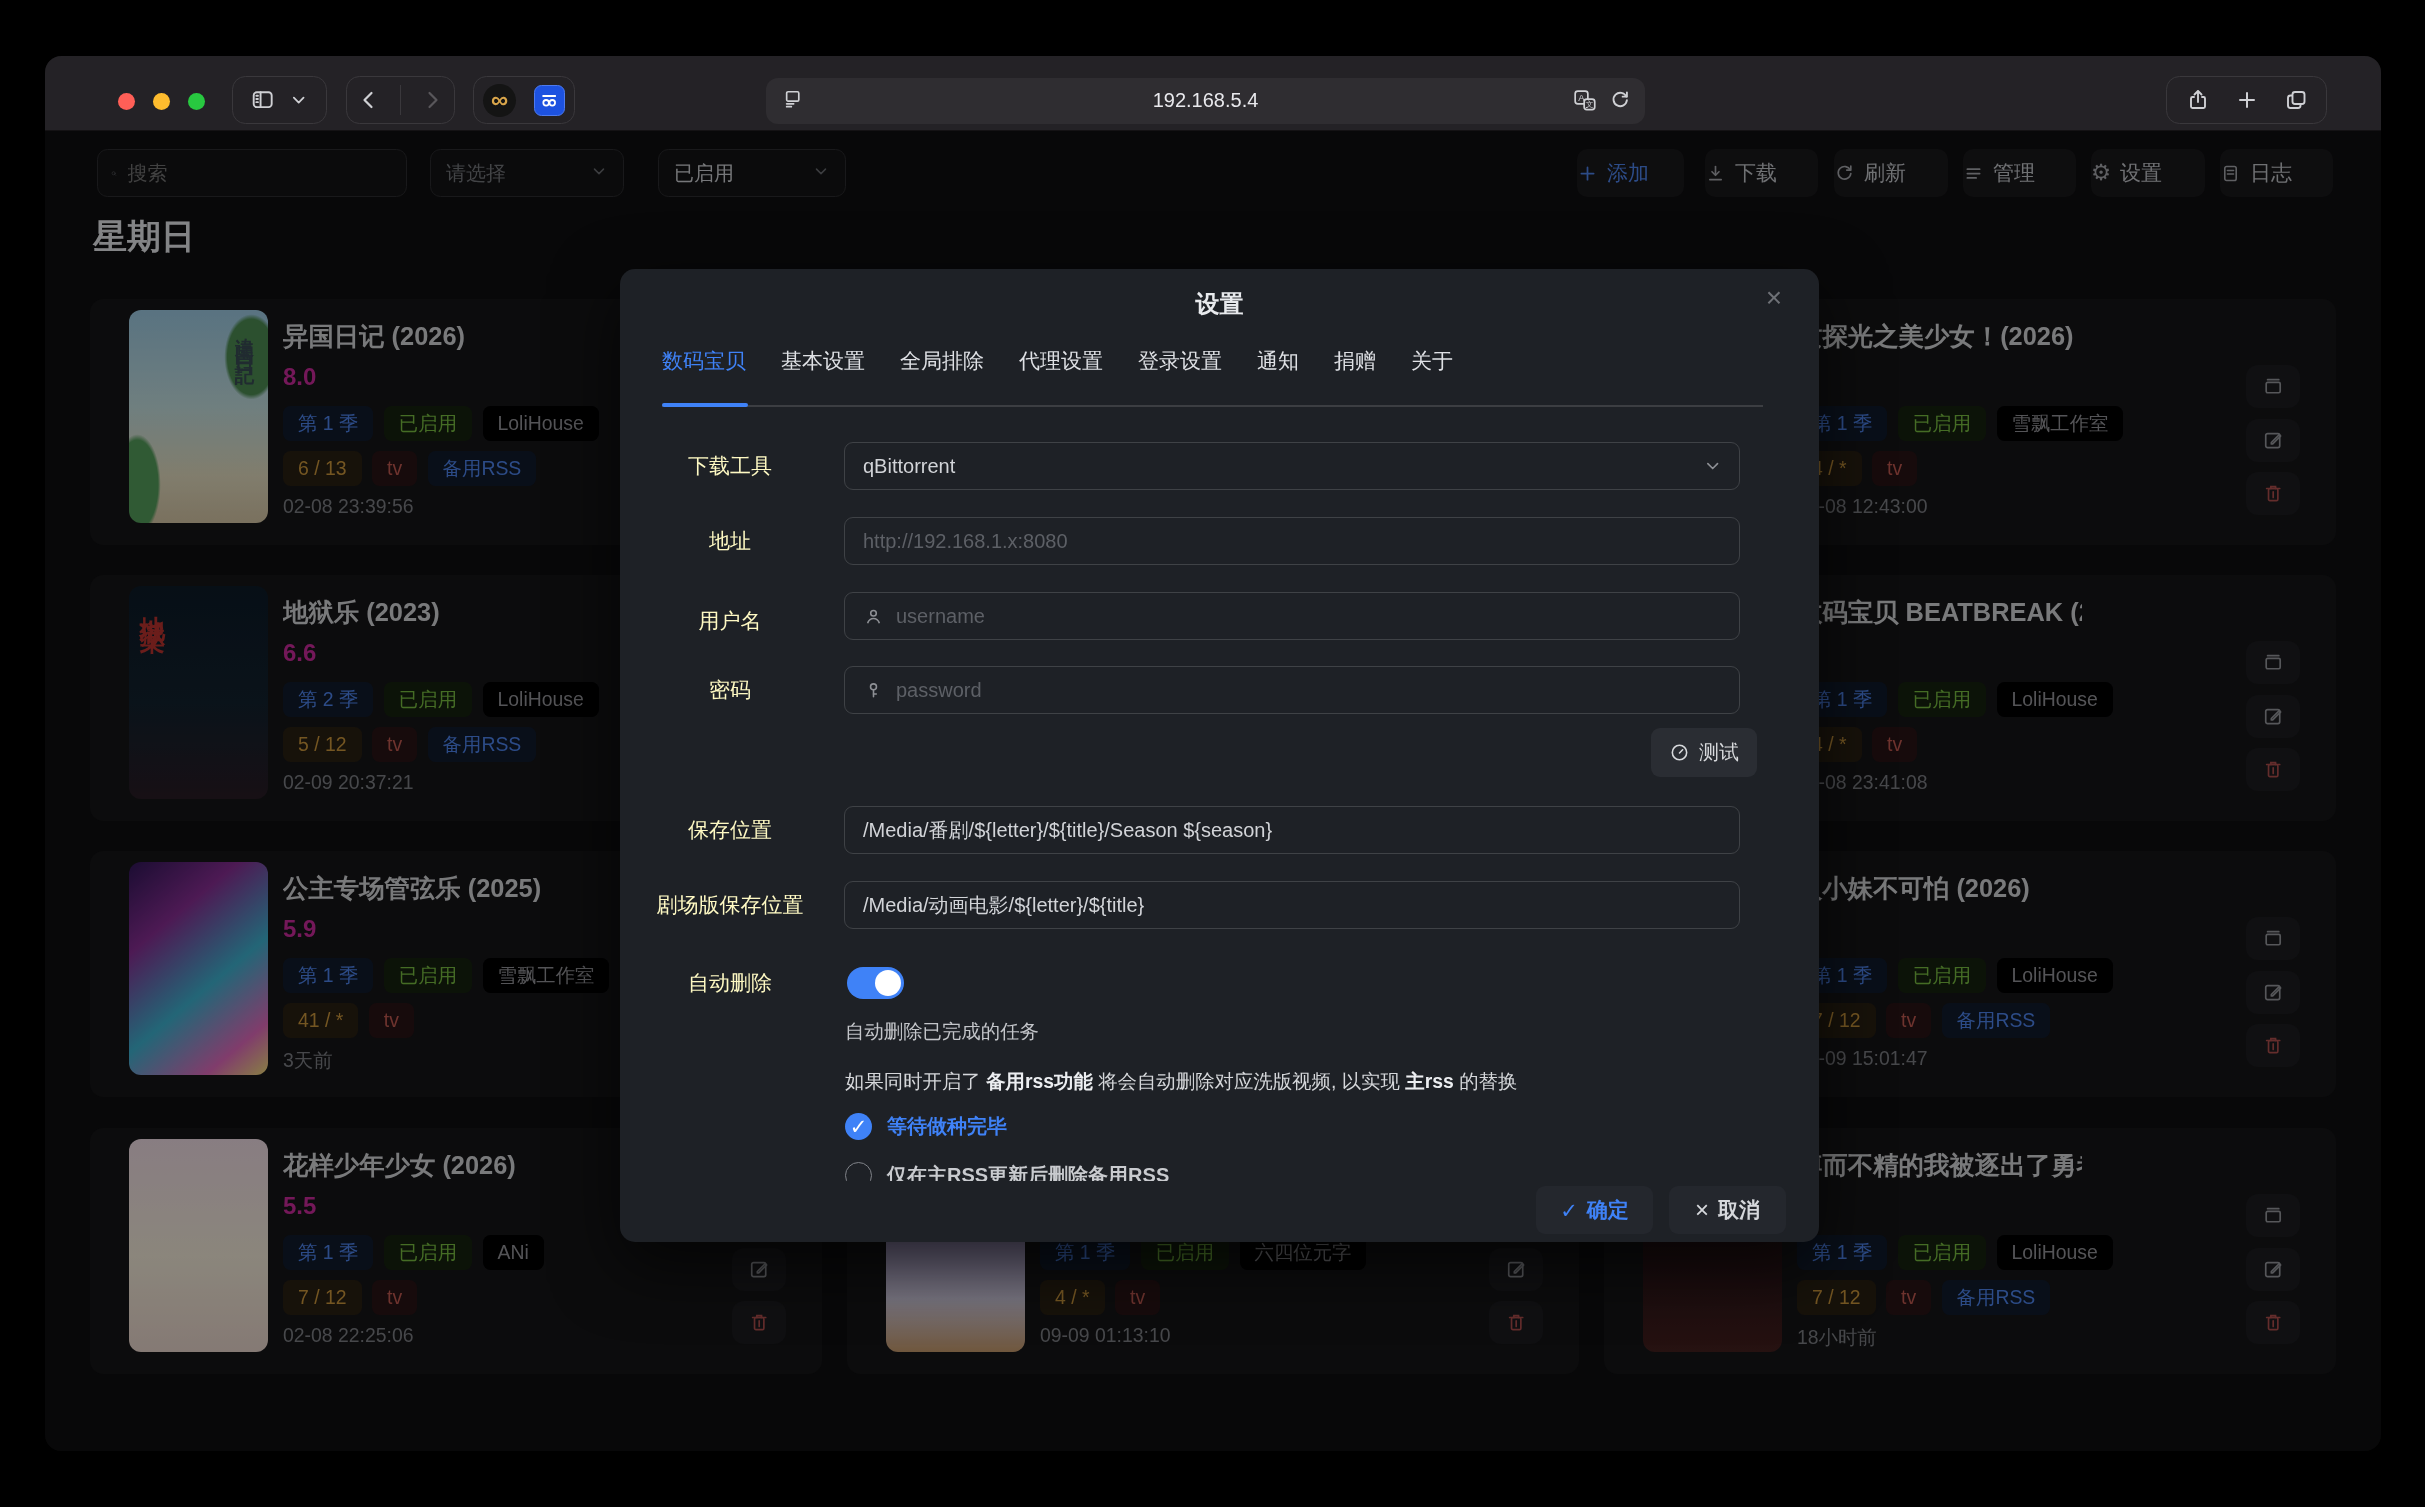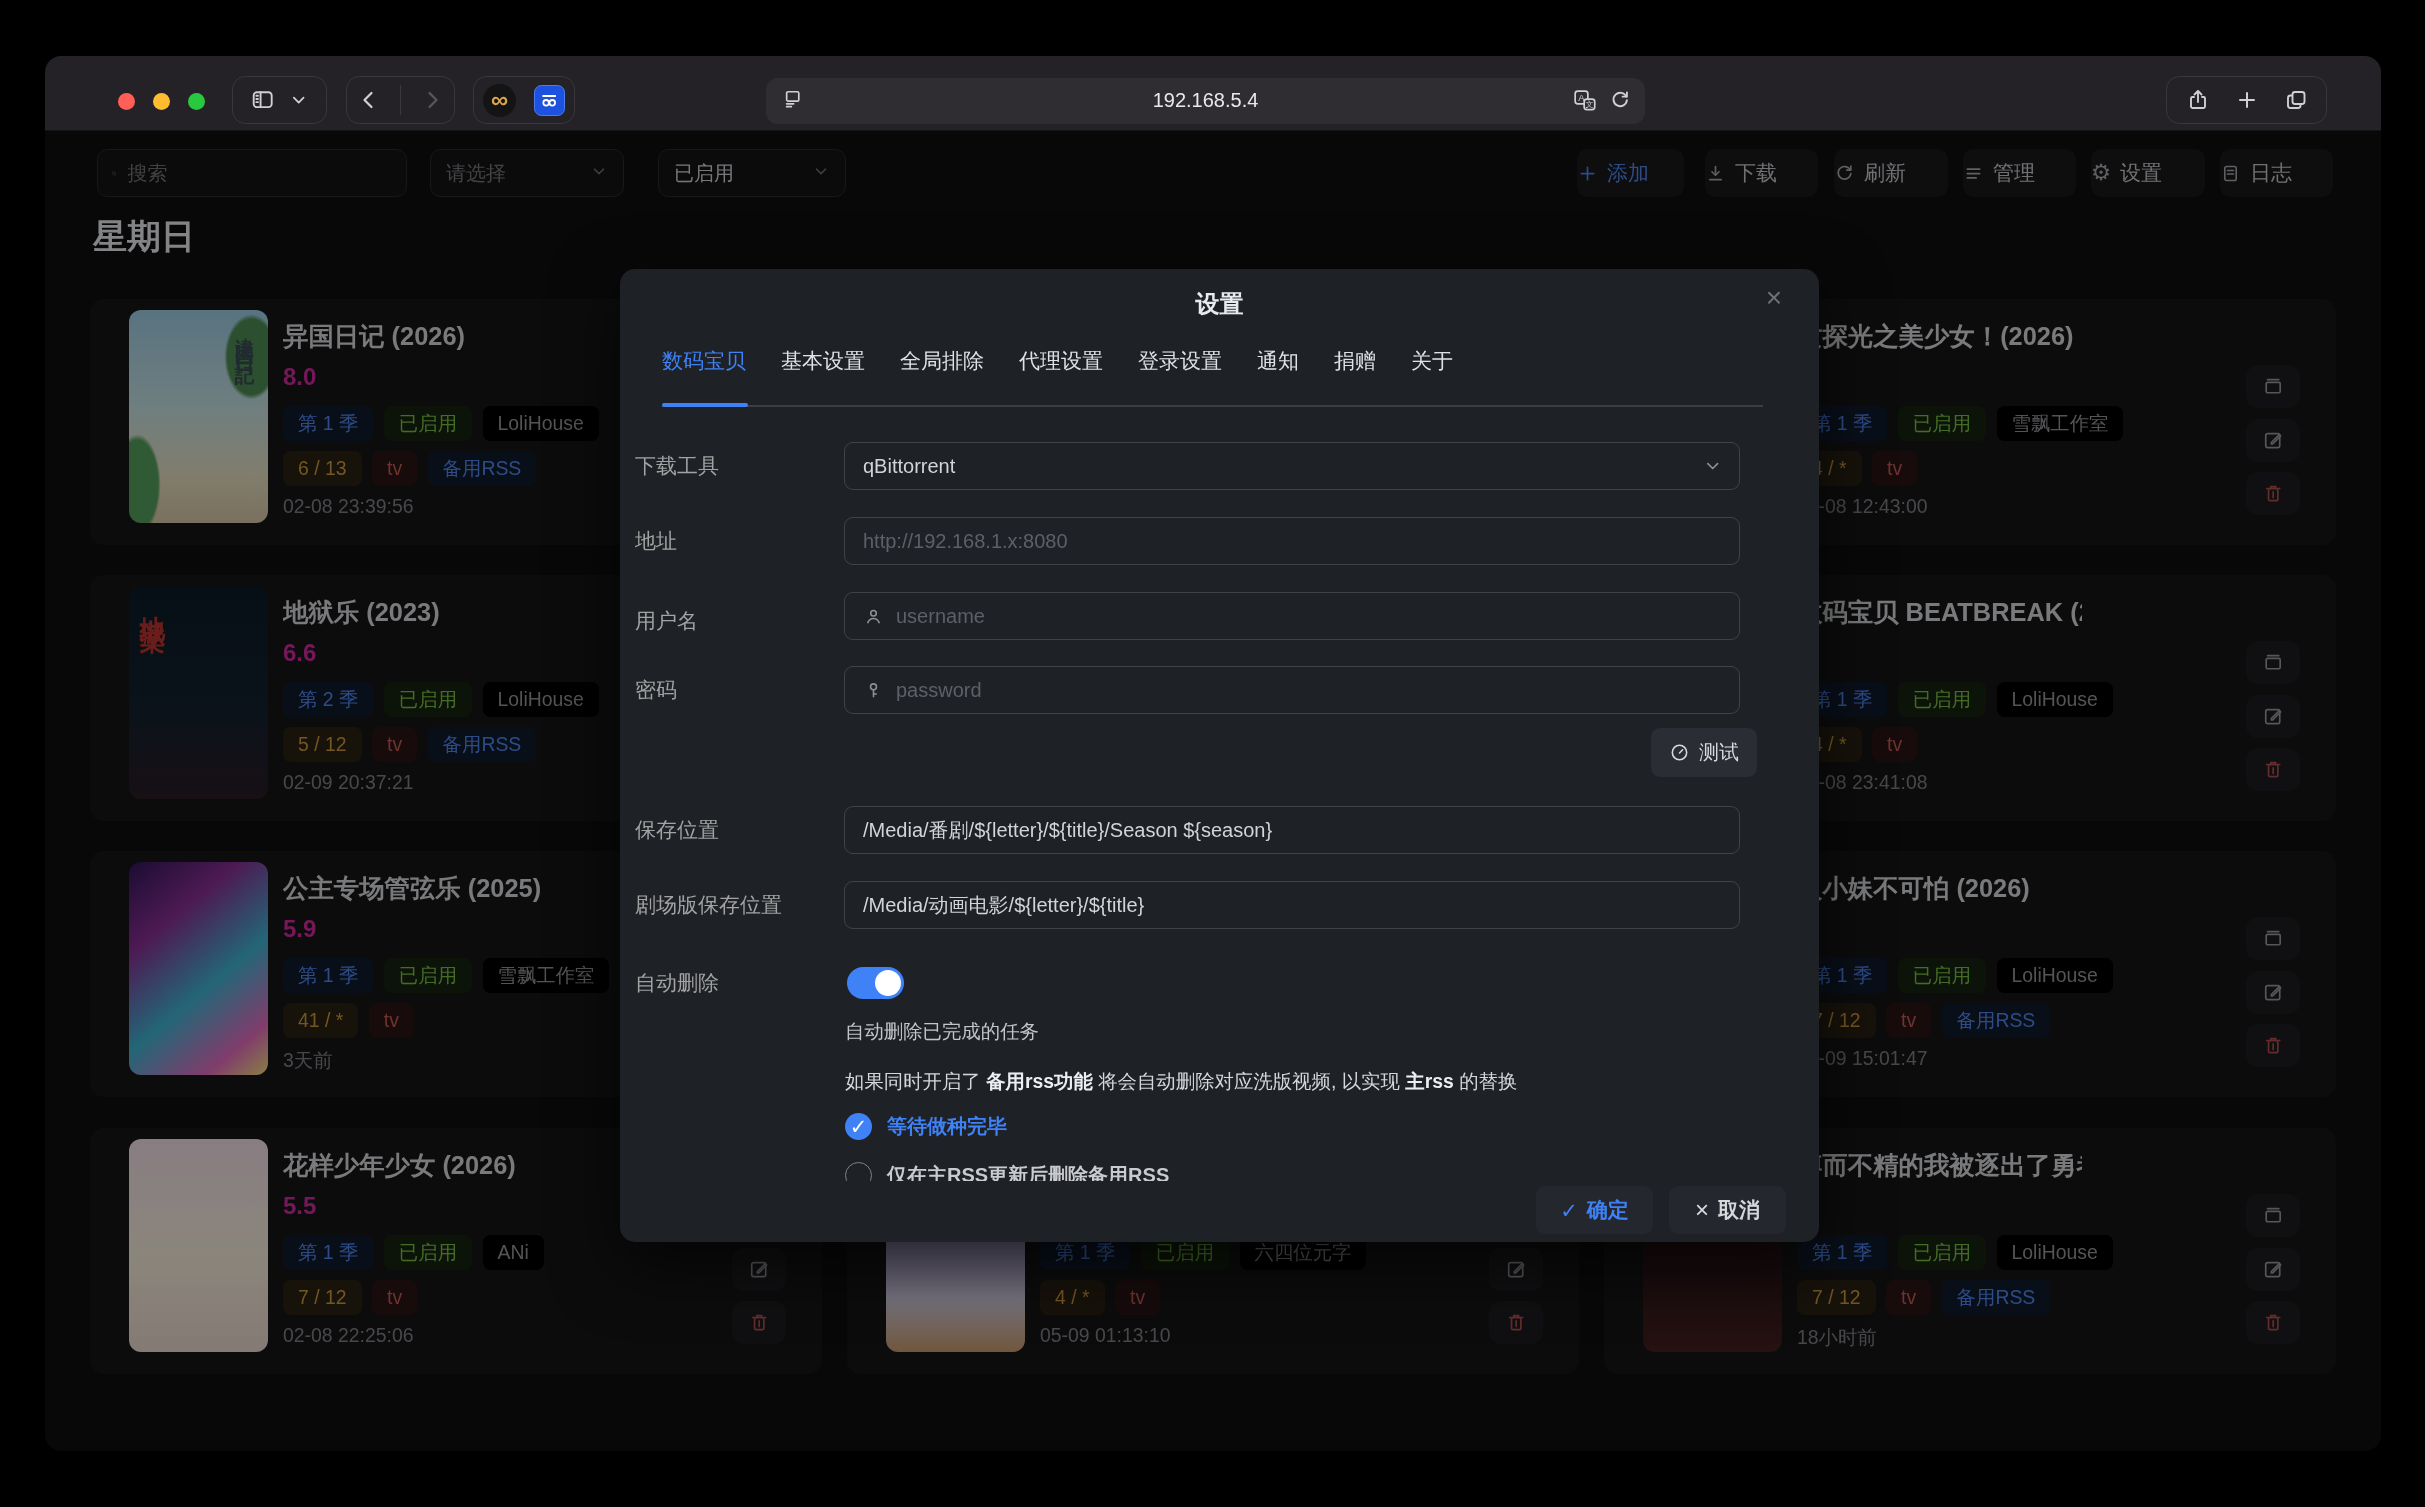--- a/index.html
+++ b/index.html
@@ -75,21 +75,21 @@
 
   
   .dim{position:absolute;left:0;top:75px;right:0;bottom:0;background:rgba(0,0,0,0.44);z-index:40}
   .modal{position:absolute;left:575px;top:213px;width:1199px;height:973px;background:#1e2126;border-radius:15px;z-index:50;box-shadow:0 22.4px 67px rgba(0,0,0,.65)}
   .m-title{position:absolute;left:0;right:0;top:19.4px;text-align:center;font-size:24px;font-weight:600;color:#e8eaed}
   .m-close{position:absolute;right:37px;top:15px;font-size:28px;color:#6e7176;line-height:1}
   .m-tabs{position:absolute;left:42px;top:78px;display:flex;gap:35px;font-size:21px;color:#dfe1e5;font-weight:500}
   .m-tab.active{color:#3f82f7}
   .m-div{position:absolute;left:42px;top:136px;width:1101px;height:1.5px;background:#3c3e42}
   .m-divblue{position:absolute;left:42px;top:134px;width:86px;height:3.7px;background:#3f82f7;border-radius:2.2px}
-  .m-label{position:absolute;left:15px;width:190px;text-align:left;font-size:21px;color:#a3a3a3;line-height:48px}
+  .m-label{position:absolute;left:15px;width:190px;text-align:center;font-size:21px;color:#fef9c3;line-height:48px}
   .m-input{position:absolute;left:224px;width:896px;height:48px;border:1.5px solid #3f4246;border-radius:9px;background:transparent;display:flex;align-items:center;color:#d2d4d8;font-size:20px;padding:0 18px;gap:12px}
   .m-input input{flex:1;background:transparent;border:none;outline:none;color:#d2d4d8;font-size:20px;font-family:inherit}
   .m-input input::placeholder{color:#5d6066}
   .in-ic{color:#8e9095;display:flex;align-items:center}
   .sel-ch{position:absolute;right:16.4px;color:#8e9095;display:flex}
   .m-test{position:absolute;left:1031px;top:459px;width:106px;height:49px;background:#2a2d33;border-radius:9px;display:flex;align-items:center;justify-content:center;gap:9px;color:#d8dadd;font-size:20px}
   .toggle{position:absolute;left:227px;top:698px;width:57px;height:32px;border-radius:16.4px;background:#3f82f7}
   .knob{position:absolute;right:3px;top:3px;width:26px;height:26px;border-radius:50%;background:#fff}
   .m-note1{position:absolute;left:225px;top:749px;font-size:19.4px;color:#c3c5c9}
   .m-note2{position:absolute;left:225px;top:799px;font-size:19.4px;color:#d5d7da}
@@ -443,21 +443,21 @@
     <div class="poster pst-m4"></div>
     <div class="c-tags1">
       <span class="tag tg-season">第 1 季</span>
       <span class="tag tg-on">已启用</span>
       <span class="tag tg-grp">六四位元字</span>
     </div>
     <div class="c-tags2">
       <span class="tag tg-eps">4 / *</span>
       <span class="tag tg-tv">tv</span>
     </div>
-    <div class="c-time">05-09 01:13:10</div>
+    <div class="c-time">09-09 01:13:10</div>
     <div class="c-acts">
       <span class="abtn">
             <svg width="22.4" height="22.4" viewBox="0 0 24 24" fill="none" stroke="currentColor" stroke-width="1.8" stroke-linecap="round">
               <line x1="6" y1="5" x2="18" y2="5"></line>
               <rect x="4.5" y="8" width="15" height="11" rx="1.5"></rect>
             </svg>
           </span>
       <span class="abtn">
             <svg width="22.4" height="22.4" viewBox="0 0 24 24" fill="none" stroke="currentColor" stroke-width="1.8" stroke-linecap="round" stroke-linejoin="round">
               <rect x="4" y="5" width="15" height="15" rx="2"></rect>

